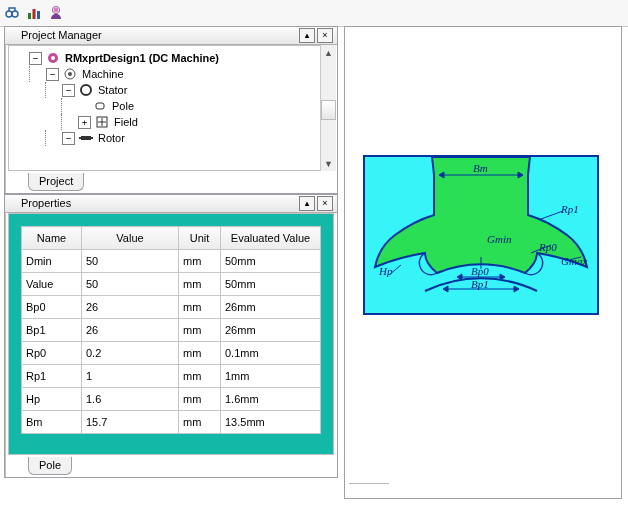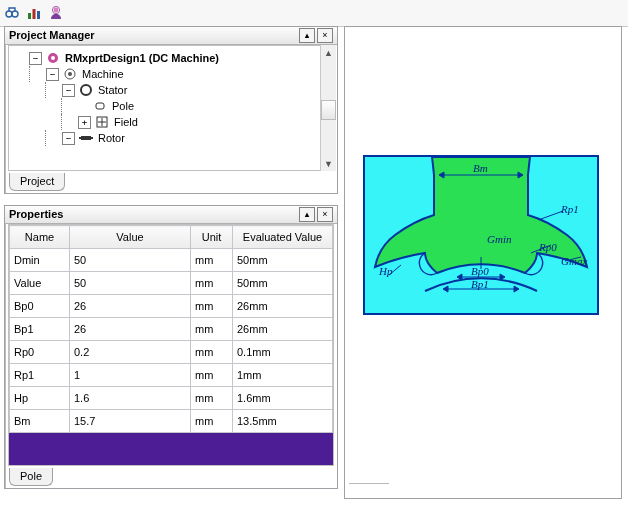--- a/index.html
+++ b/index.html
@@ -3,44 +3,44 @@
 <meta charset="utf-8">
 <style>
   html,body{margin:0;padding:0;font-family:"Segoe UI",Tahoma,Arial,sans-serif;font-size:11px;background:#ece9d8;color:#000;}
   .app{position:relative;width:628px;height:505px;background:#fff;box-sizing:border-box;}
   
   .toolbar{height:22px;padding:2px 4px;display:flex;gap:6px;align-items:center;border-bottom:1px solid #c8c8c8;background:#f7f7f7;}
   .toolbar .ticon{width:16px;height:16px;display:flex;align-items:center;justify-content:center;}
   
   .panel{position:absolute;border:1px solid #9da0a4;background:#fff;box-shadow:1px 1px 0 #bfbfbf inset;}
   .panel-title{height:17px;line-height:17px;background:linear-gradient(#fdfdfd,#e6e6e6);border-bottom:1px solid #b0b0b0;padding:0 4px;display:flex;align-items:center;user-select:none;}
-  .panel-title span.t{flex:1;font-weight:bold;}
+  .panel-title span.t{flex:1;font-weight:normal;margin-left:12px;}
   .panel-title .ctrl{width:14px;height:13px;border:1px solid #808080;background:#f5f5f5;margin-left:2px;display:flex;align-items:center;justify-content:center;font-size:9px;line-height:9px;}
   .panel-body{position:absolute;inset:18px 3px 22px 3px;overflow:auto;border:1px solid #c0c0c0;}
   
   .panel-tabs{position:absolute;left:4px;bottom:2px;height:18px;display:flex;}
-  .tab{padding:2px 10px 0;border:1px solid #9da0a4;border-top:none;background:#f2f2f2;border-radius:0 0 6px 6px;margin-right:2px;font-size:11px;}
+  .tab{padding:2px 10px 0;border:1px solid #9da0a4;border-top:none;background:#f2f2f2;border-radius:0 0 6px 6px;margin-right:2px;font-size:11px;margin-left:19px;}
   
   #pm{left:4px;top:26px;width:332px;height:166px;}
   #pm .panel-body{background:#fff;}
   .tree{padding:4px 2px 4px 4px;}
   .tree-row{display:flex;align-items:center;height:16px;white-space:nowrap;}
   .tree-row .exp{width:11px;height:11px;border:1px solid #808080;margin-right:3px;display:flex;align-items:center;justify-content:center;font:9px/9px monospace;background:#fff;}
   .tree-row .ticon{width:16px;height:16px;display:flex;align-items:center;justify-content:center;margin-right:2px;}
   .tree-row .lbl{padding:0 2px;}
   .tree-row.bold .lbl{font-weight:bold;}
   .tree .ind{display:inline-block;height:16px;}
   .tree .vr{border-left:1px dotted #808080;}
   .vscroll-hint{position:absolute;right:1px;top:18px;width:15px;bottom:22px;background:#f0f0f0;border-left:1px solid #c8c8c8;display:flex;flex-direction:column;align-items:center;}
   .vscroll-hint .arrow{width:15px;height:15px;display:flex;align-items:center;justify-content:center;font-size:9px;color:#555;}
   .vscroll-hint .track{flex:1;}
   .vscroll-hint .midbtn{width:13px;height:18px;border:1px solid #bbb;background:linear-gradient(#fff,#e6e6e6);margin-top:40px;}
   
-  #pp{left:4px;top:205px;width:332px;height:282px;}
-  #pp .panel-body{padding:0;background:#4c1d95;}
+  #pp{left:4px;top:194px;width:332px;height:282px;}
+  #pp .panel-body{padding:12px;background:#14b8a6;}
   table.props{border-collapse:collapse;width:100%;table-layout:fixed;}
   table.props th,table.props td{border:1px solid #c3c6cb;padding:2px 4px;height:18px;background:#fff;text-align:left;font-weight:normal;}
   table.props th{background:linear-gradient(#fbfbfb,#ececec);text-align:center;}
   
   #canvas{position:absolute;left:344px;top:26px;right:6px;bottom:6px;border:1px solid #9da0a4;background:#fff;}
   #diagram-frame{position:absolute;left:18px;top:128px;width:232px;height:156px;border:2px solid #0033a0;background:#36f4f7;}
   #diagram-svg{width:100%;height:100%;display:block;}
   .dimtext{font:italic 11px "Times New Roman",serif;fill:#002080;}
   .statusline{position:absolute;left:4px;bottom:2px;height:12px;width:40px;border-top:1px solid #b8b8b8;}
 </style>

